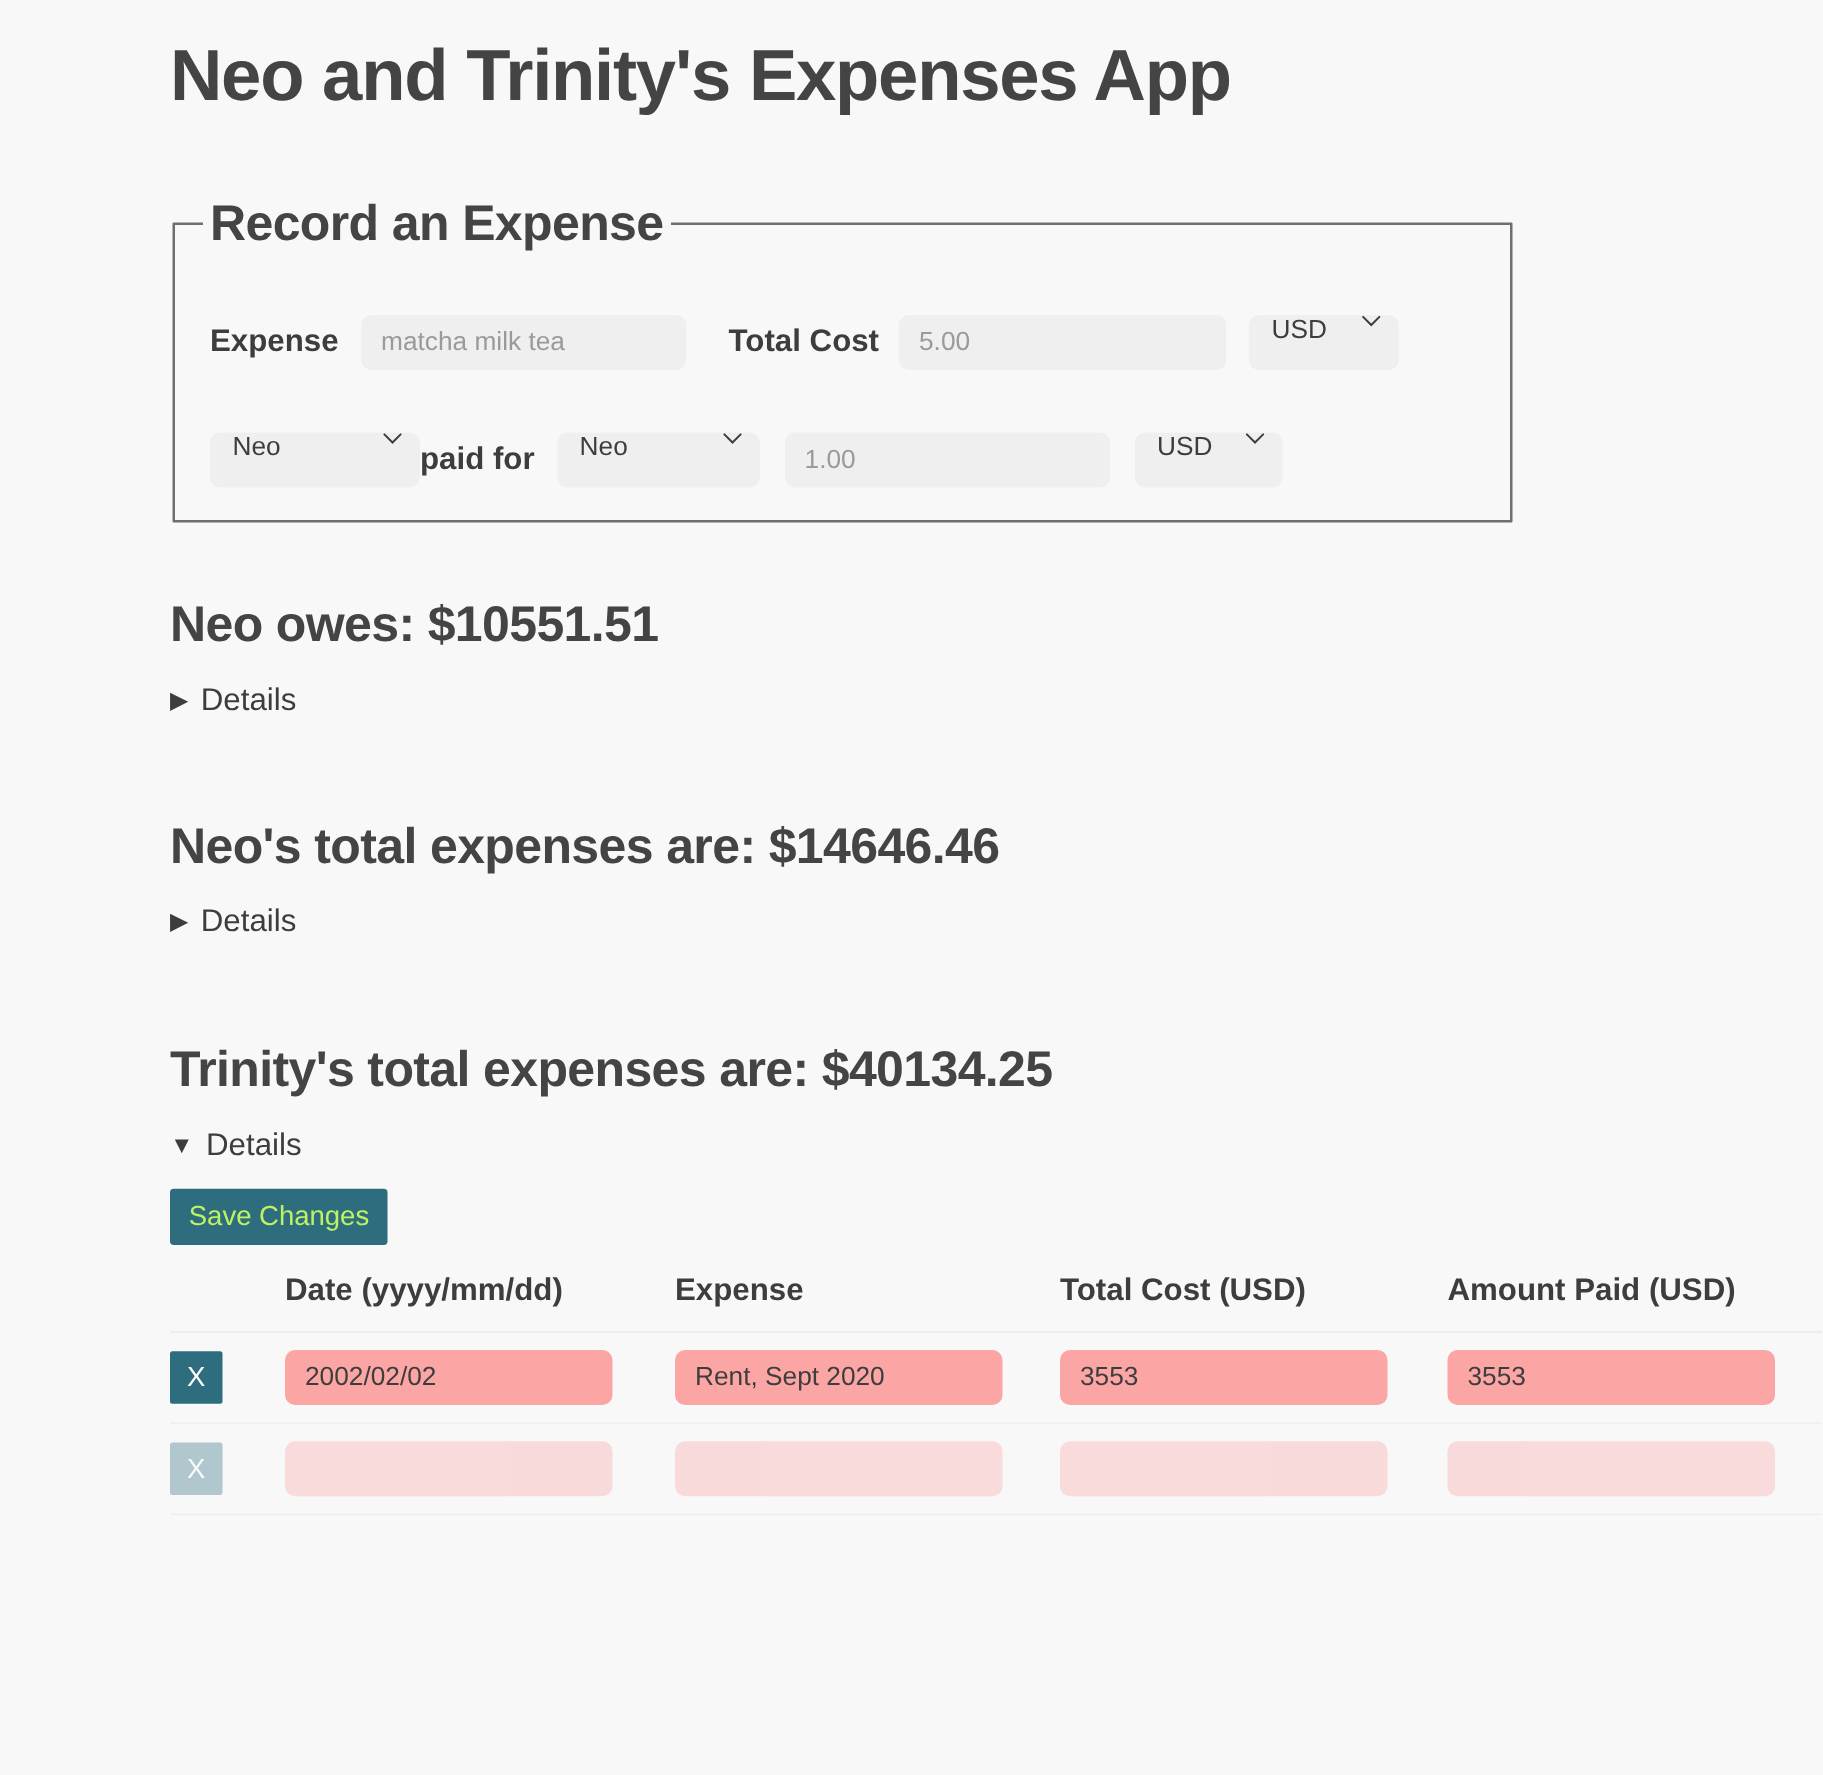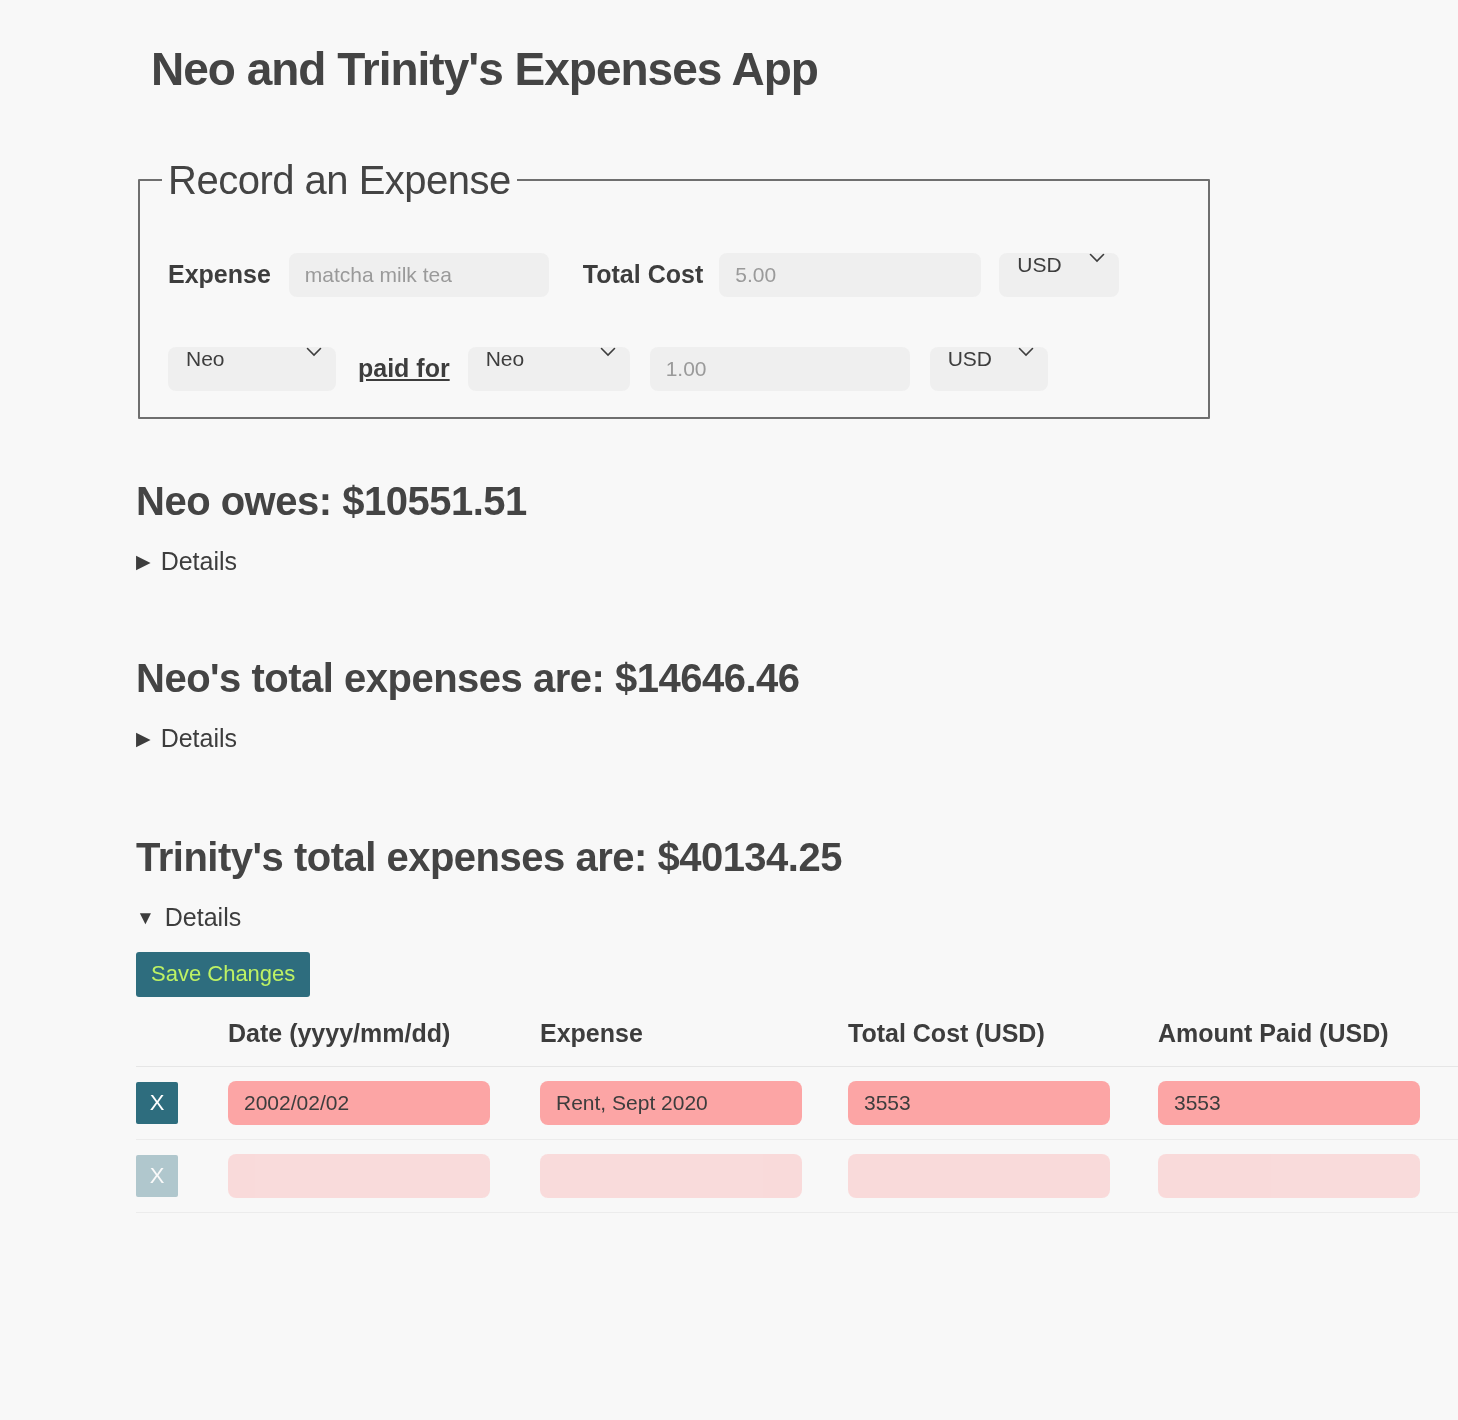--- a/index.html
+++ b/index.html
@@ -24,42 +24,42 @@
   }
   .content {
     padding-left: 136px;
     padding-right: 20px;
     box-sizing: border-box;
     width: 1458px;
   }
 
   
   .app-title {
-    font-size: 46px;
+    font-size: 58px;
     font-weight: bold;
     letter-spacing: -1px;
     color: #444444;
-    margin: 15px;
+    margin: 0;
     padding-top: 28px;
     line-height: 1.15;
   }
 
   
   .record-fieldset {
     margin-top: 62px;
     margin-right: 228px;
     border: 2px solid #6f6f6f;
     border-radius: 1px;
     padding: 0 0 26px 0;
     position: relative;
     background: transparent;
   }
   .record-legend {
     font-size: 40px;
-    font-weight: normal;
+    font-weight: bold;
     color: #444444;
     margin-left: 22px;
     padding: 0 6px 0 6px;
     letter-spacing: -0.5px;
   }
 
   .form-row {
     display: flex;
     align-items: center;
     padding-left: 28px;
@@ -75,23 +75,21 @@
     font-weight: bold;
     color: #3d3d3d;
     margin-right: 18px;
     white-space: nowrap;
   }
   .field-label.mid {
     margin-left: 34px;
     margin-right: 16px;
   }
   .field-label.paidfor {
-    margin-left: 22px;
     margin-right: 18px;
-    text-decoration: underline;
   }
 
   .txt-input {
     background: #efefef;
     border: none;
     border-radius: 8px;
     height: 44px;
     font-size: 21px;
     color: #3d3d3d;
     padding: 0 16px;

